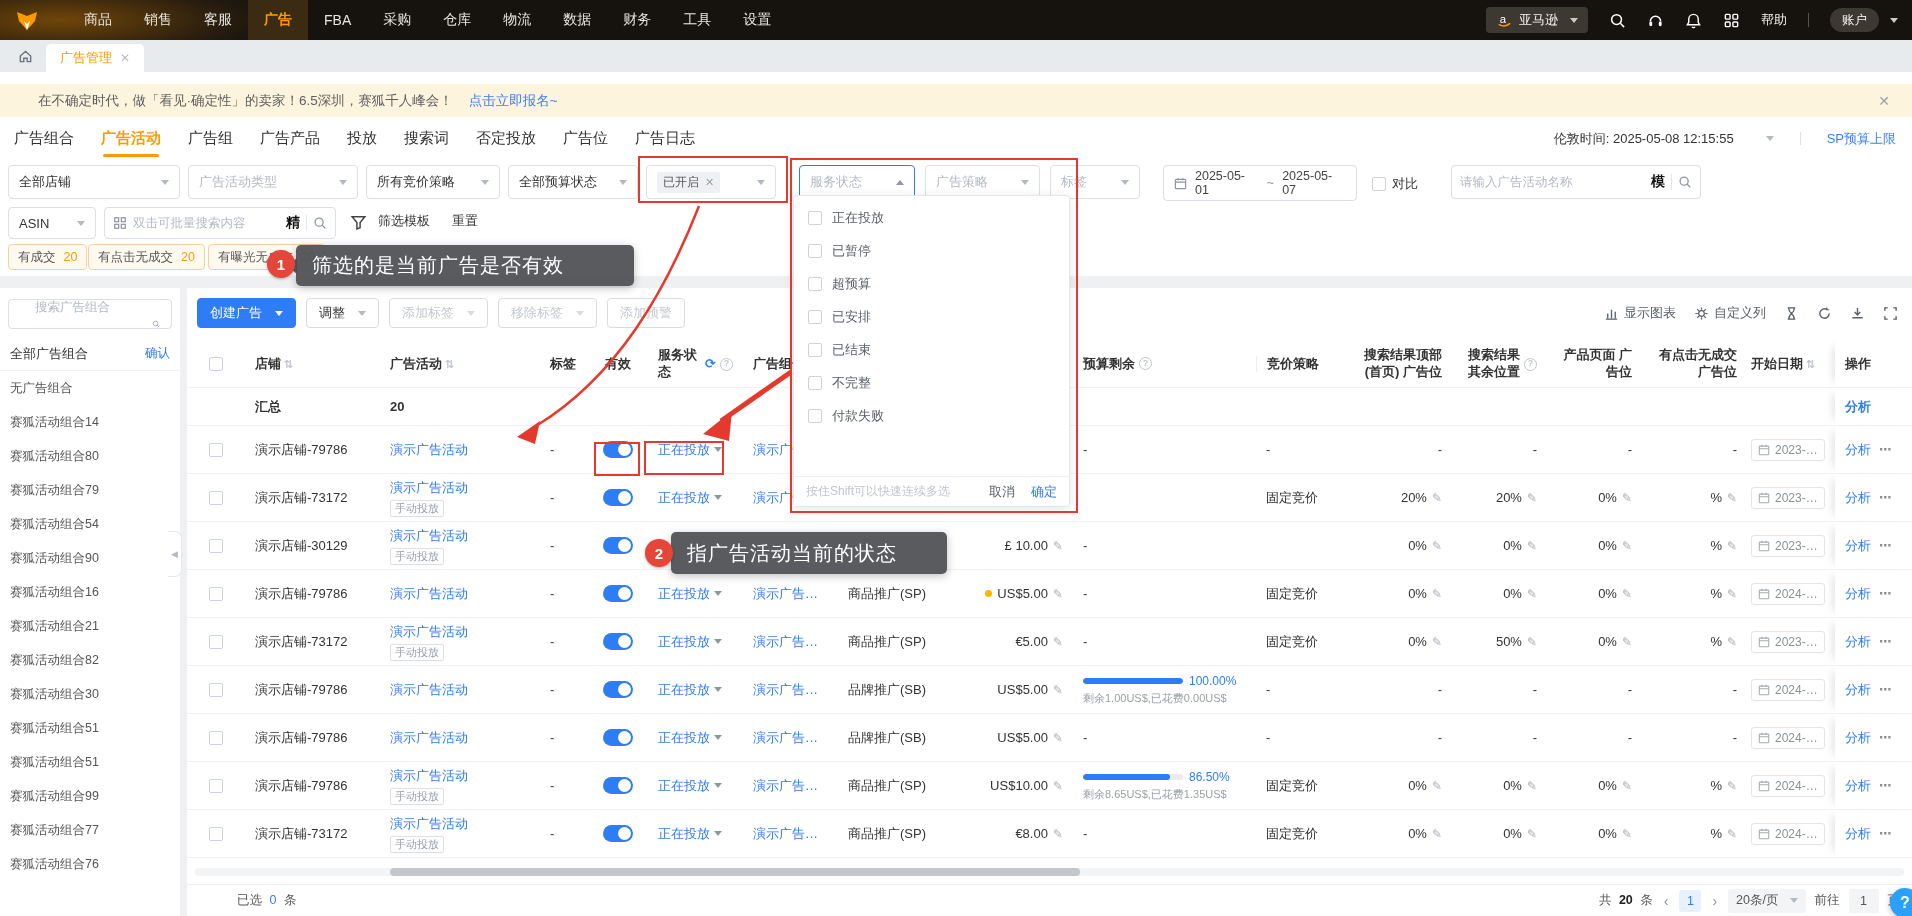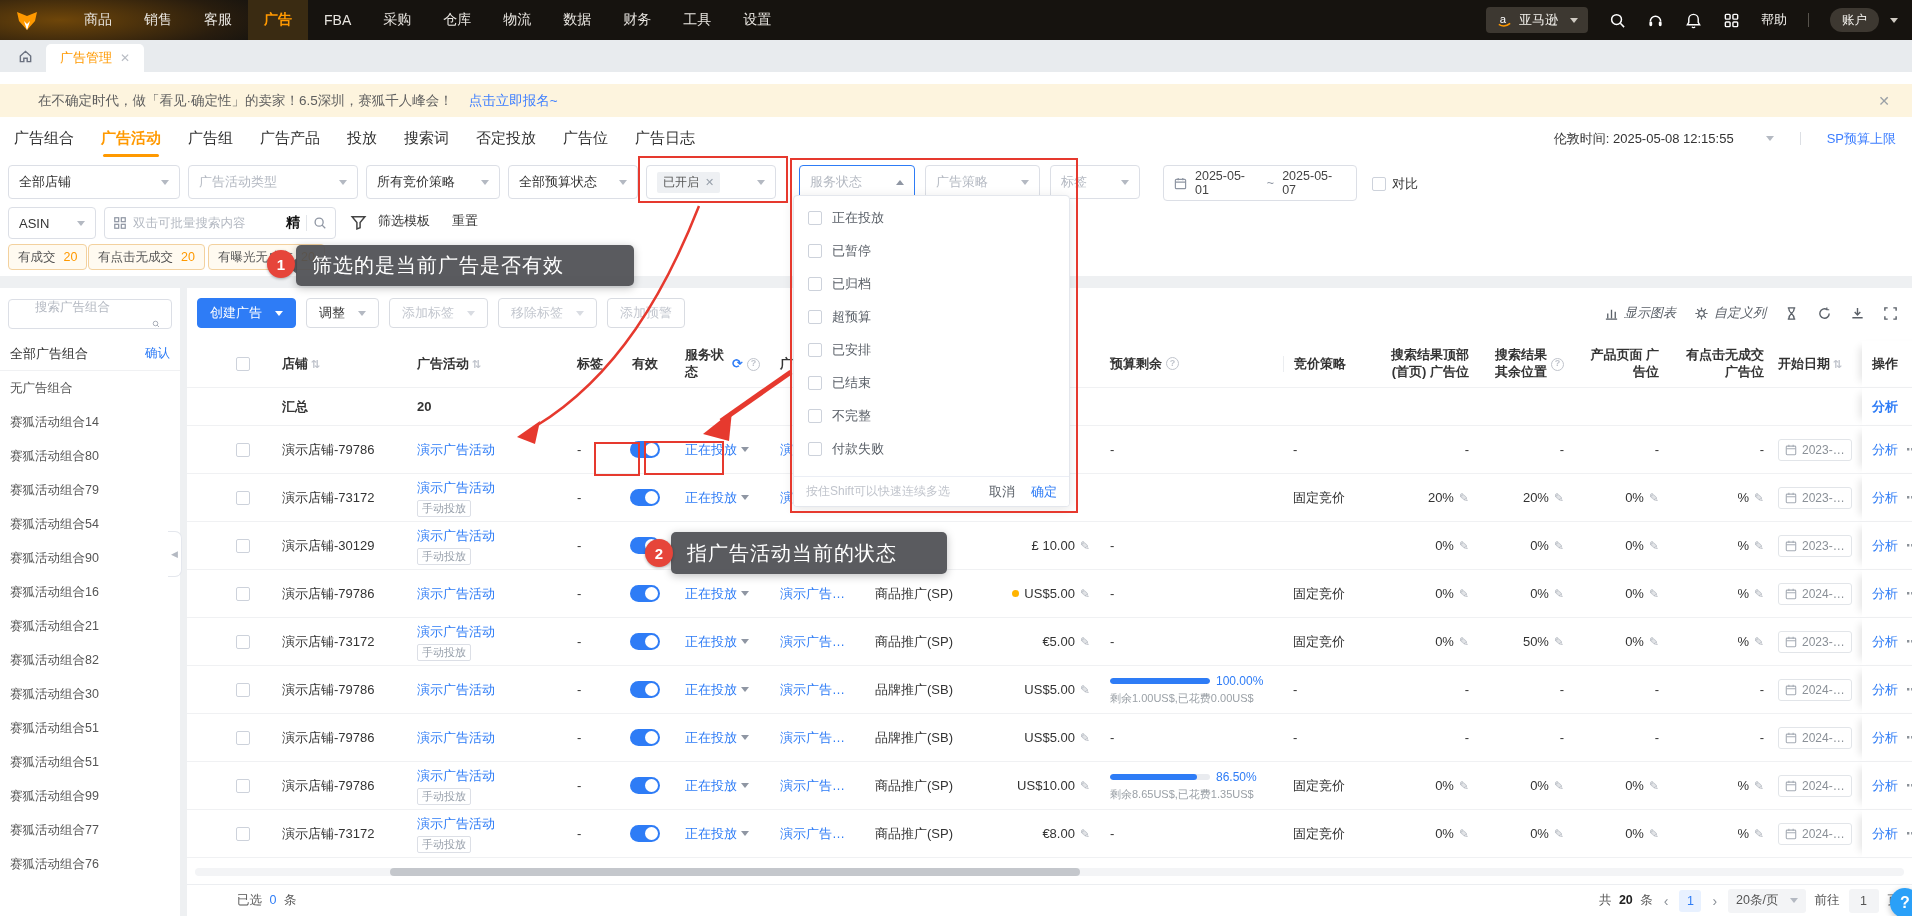--- a/index.html
+++ b/index.html
@@ -81,26 +81,26 @@
   .maincard { position:absolute; left:187px; top:288px; width:1725px; height:628px; background:#fff; z-index:4; }
 
   
   .toolbar { position:absolute; left:0; top:5px; width:100%; height:40px; display:flex; align-items:center; padding:0 14px 0 10px; gap:10px; }
   .btn { height:30px; border-radius:4px; border:1px solid #d9dce2; background:#fff; display:flex; align-items:center; gap:7px; padding:0 12px; font-size:13px; color:#333; cursor:pointer; }
   .btn.primary { background:#2e7cf6; border-color:#2e7cf6; color:#fff; }
   .btn.primary .caret { border-top-color:#fff; }
   .btn.disabled { color:#c3c7cf; cursor:not-allowed; }
   .btn.disabled .caret { border-top-color:#d9dce2; }
   .tb-right { margin-left:auto; display:flex; align-items:center; gap:18px; color:#5a6068; font-size:13px; }
-  .tb-right .it { display:flex; align-items:center; gap:5px; cursor:pointer;font-style:italic; }
+  .tb-right .it { display:flex; align-items:center; gap:5px; cursor:pointer; }
   .tb-ic { width:15px; height:15px; display:block; color:#5a6068; cursor:pointer; }
 
   
   .tbl { position:absolute; left:0; top:53px; width:1725px; }
-  .trow { display:flex; align-items:center; border-bottom:1px solid #f0f1f3; background:#fff;padding-left:27px; }
+  .trow { display:flex; align-items:center; border-bottom:1px solid #f0f1f3; background:#fff; }
   .thead { height:47px; font-weight:bold; color:#333; }
   .tsum { height:38px; font-weight:bold; }
   .tr { height:48px; }
   .cell { flex:none; padding:0 10px; font-size:13px; color:#333; display:flex; align-items:center; overflow:hidden; white-space:nowrap; }
   .c0{width:58px; justify-content:center;} .c1{width:135px;} .c2{width:160px;} .c3{width:48px;} .c4{width:60px; justify-content:center;}
   .c5{width:95px;} .c6{width:95px;} .c7{width:145px;} .c8{width:90px; justify-content:flex-end;}
   .c9{width:183px;} .c10{width:86px;} .c11{width:110px; justify-content:flex-end;} .c12{width:95px; justify-content:flex-end;}
   .c13{width:95px; justify-content:flex-end;} .c14{width:105px; justify-content:flex-end;} .c15{width:88px; padding:0 4px;}
   .c16{width:77px; background:#fff; box-shadow:-8px 0 8px -6px rgba(0,0,0,.12); height:100%; }
   .thead .cell { line-height:1.3; }
@@ -310,20 +310,29 @@
           <rect x="1.5" y="2.5" width="11" height="10" rx="1"></rect>
           <path d="M1.5 5.5 H12.5 M4.5 1 V3.5 M9.5 1 V3.5"></path>
         </svg>
       <span>2025-05-01</span>
       <span style="color:#8f96a3">~</span>
       <span>2025-05-07</span>
     </div>
     <div class="cmp" style="left:1372px;top:175px">
       <span class="cb"></span>
       <span>对比</span>
+    </div>
+    <div class="inputbox" style="left:1451px;top:165px;width:250px">
+      <input placeholder="请输入广告活动名称" style="">
+      <span class="mchar">模</span>
+      <span class="ib-div"></span>
+      <svg width="14" height="14" viewBox="0 0 16 16" fill="none" stroke="#8f96a3" stroke-width="1.5">
+          <circle cx="7" cy="7" r="4.6"></circle>
+          <path d="M10.4 10.4 L14 14"></path>
+        </svg>
     </div>
 
     <div class="sel" style="left:8px;top:207px;width:88px;height:32px">
       <span class="grow">ASIN</span>
         <span class="caret"></span>
     </div>
     <div class="inputbox" style="left:104px;top:207px;width:232px;height:32px">
       <svg width="14" height="14" viewBox="0 0 16 16" fill="none" stroke="#8f96a3" stroke-width="1.4">
           <rect x="2" y="2" width="4.5" height="4.5"></rect>
           <rect x="9.5" y="2" width="4.5" height="4.5"></rect>
@@ -1105,24 +1114,20 @@
         <div class="dd-item">
           <span class="cb"></span>
           <span>正在投放</span>
         </div>
         <div class="dd-item">
           <span class="cb"></span>
           <span>已暂停</span>
         </div>
         <div class="dd-item">
           <span class="cb"></span>
-          <span>已归档</span>
-        </div>
-        <div class="dd-item">
-          <span class="cb"></span>
           <span>超预算</span>
         </div>
         <div class="dd-item">
           <span class="cb"></span>
           <span>已安排</span>
         </div>
         <div class="dd-item">
           <span class="cb"></span>
           <span>已结束</span>
         </div>

